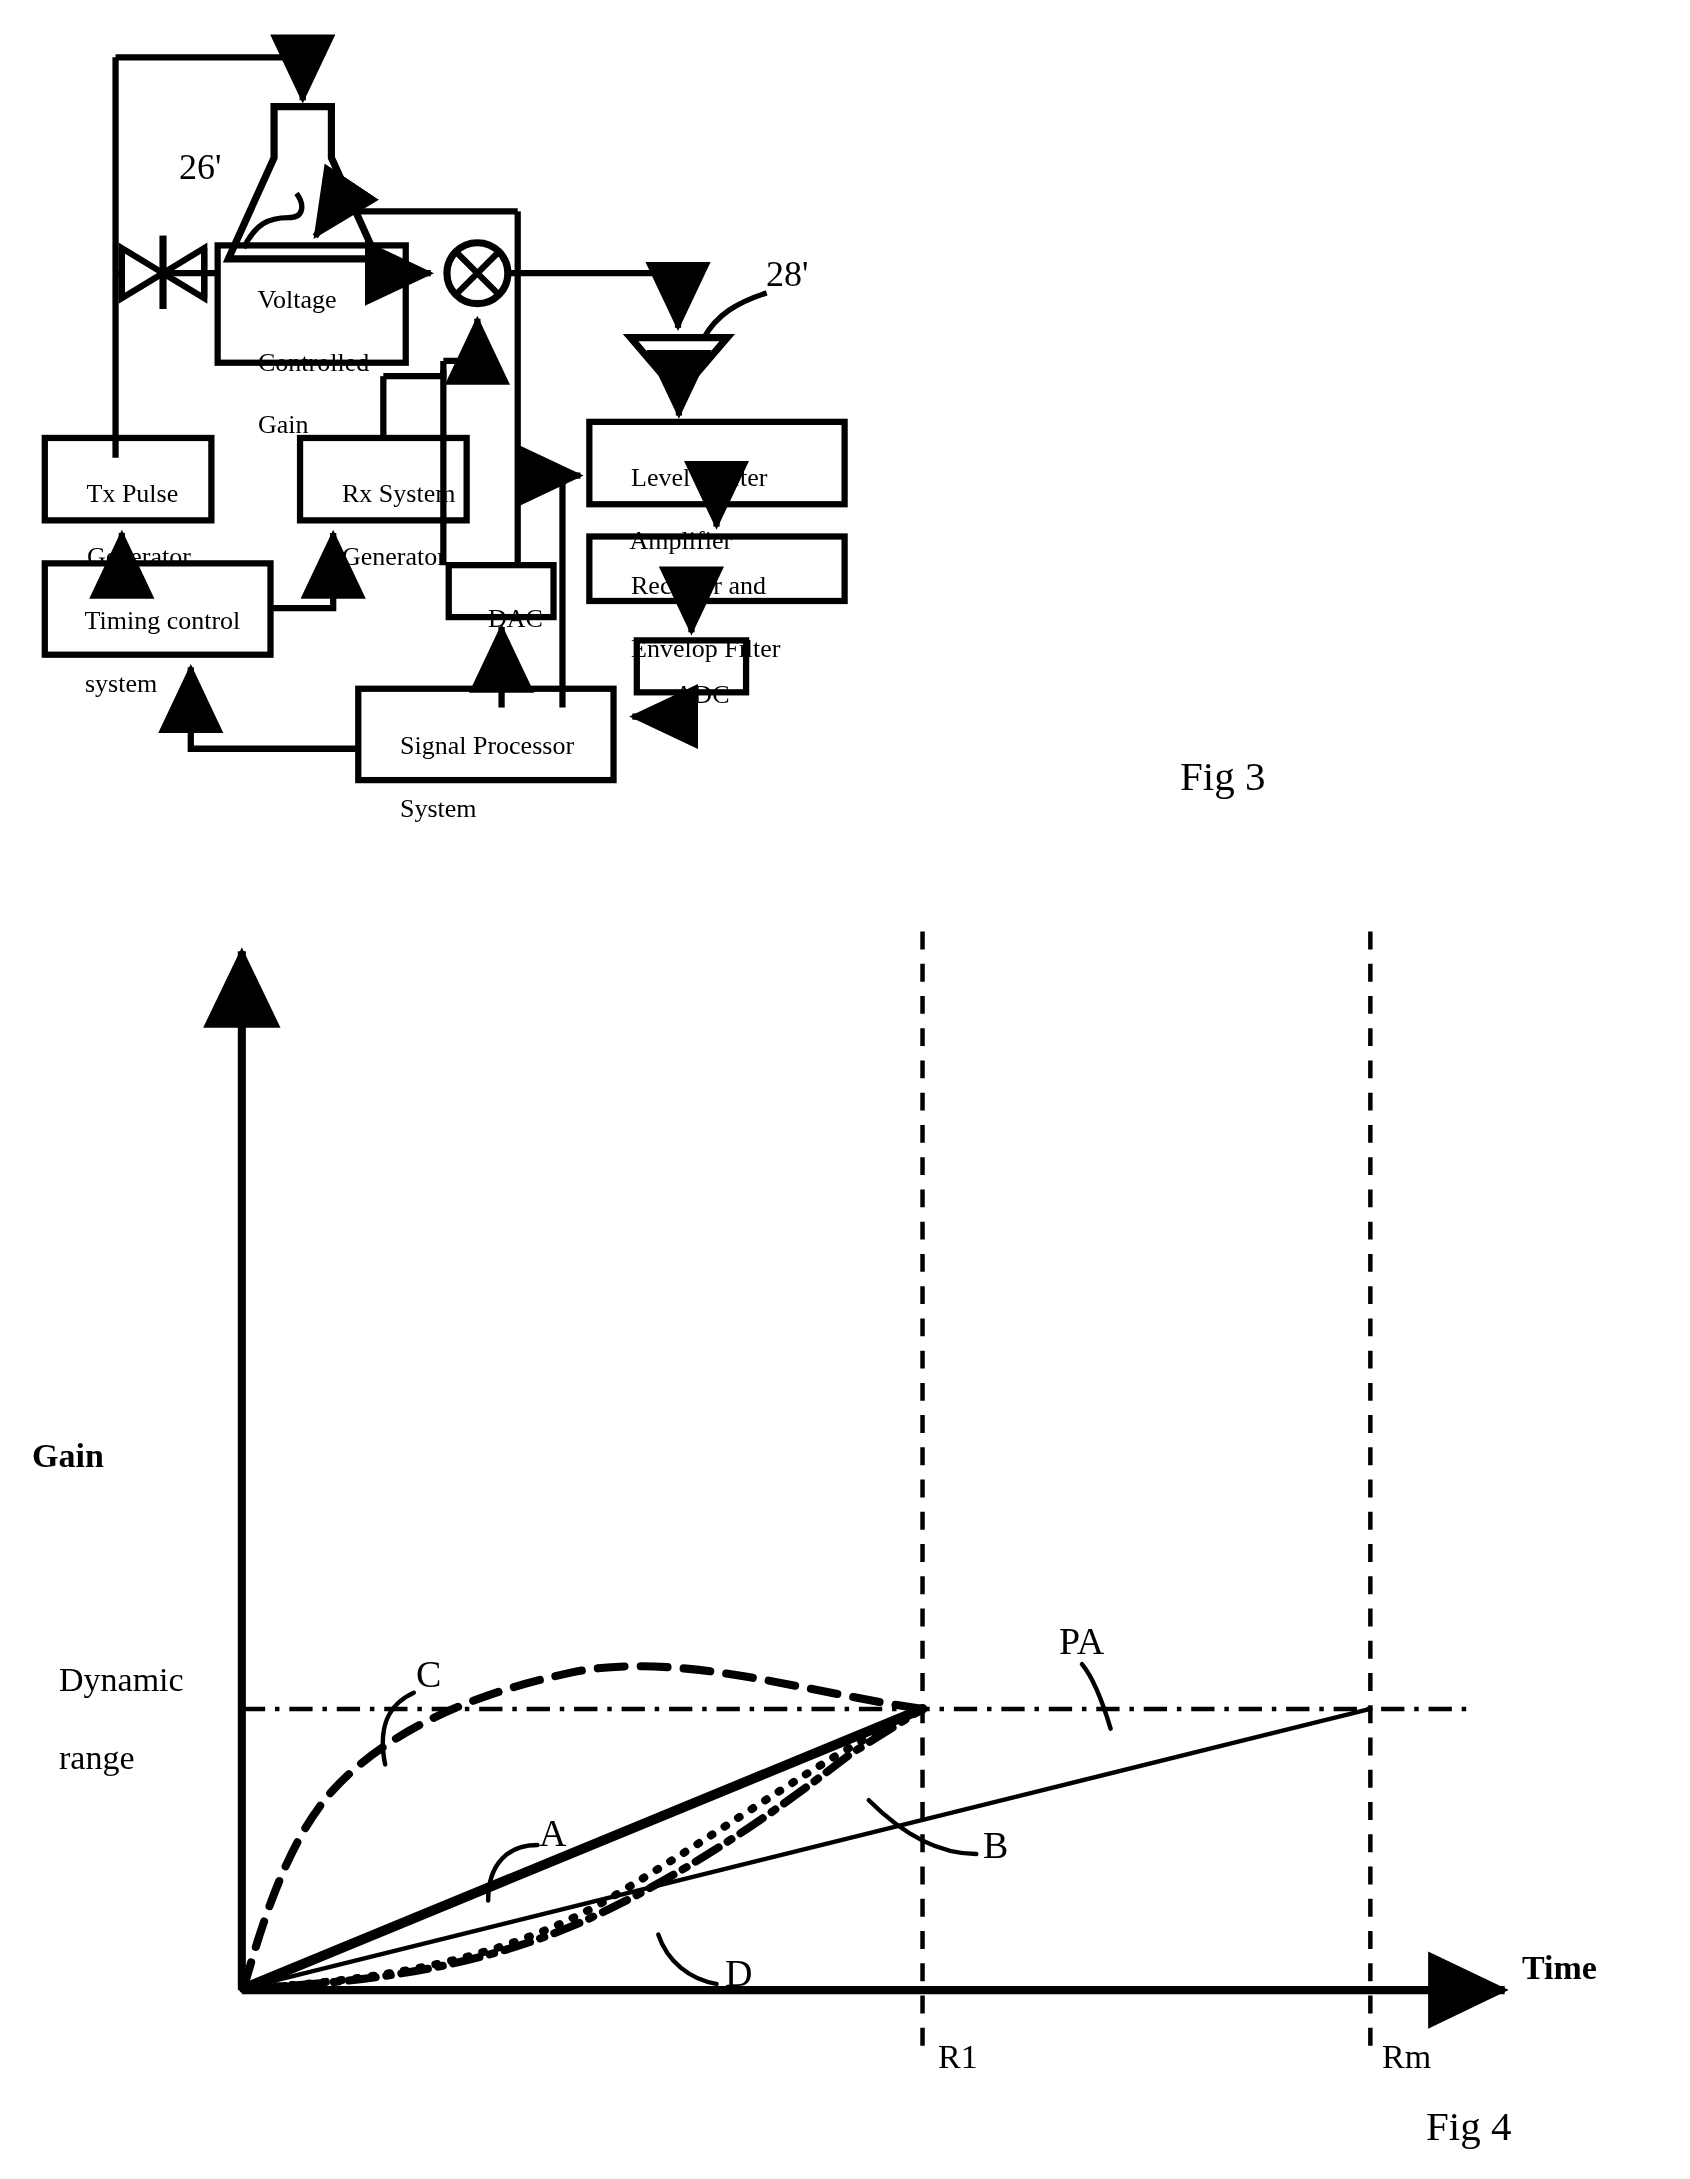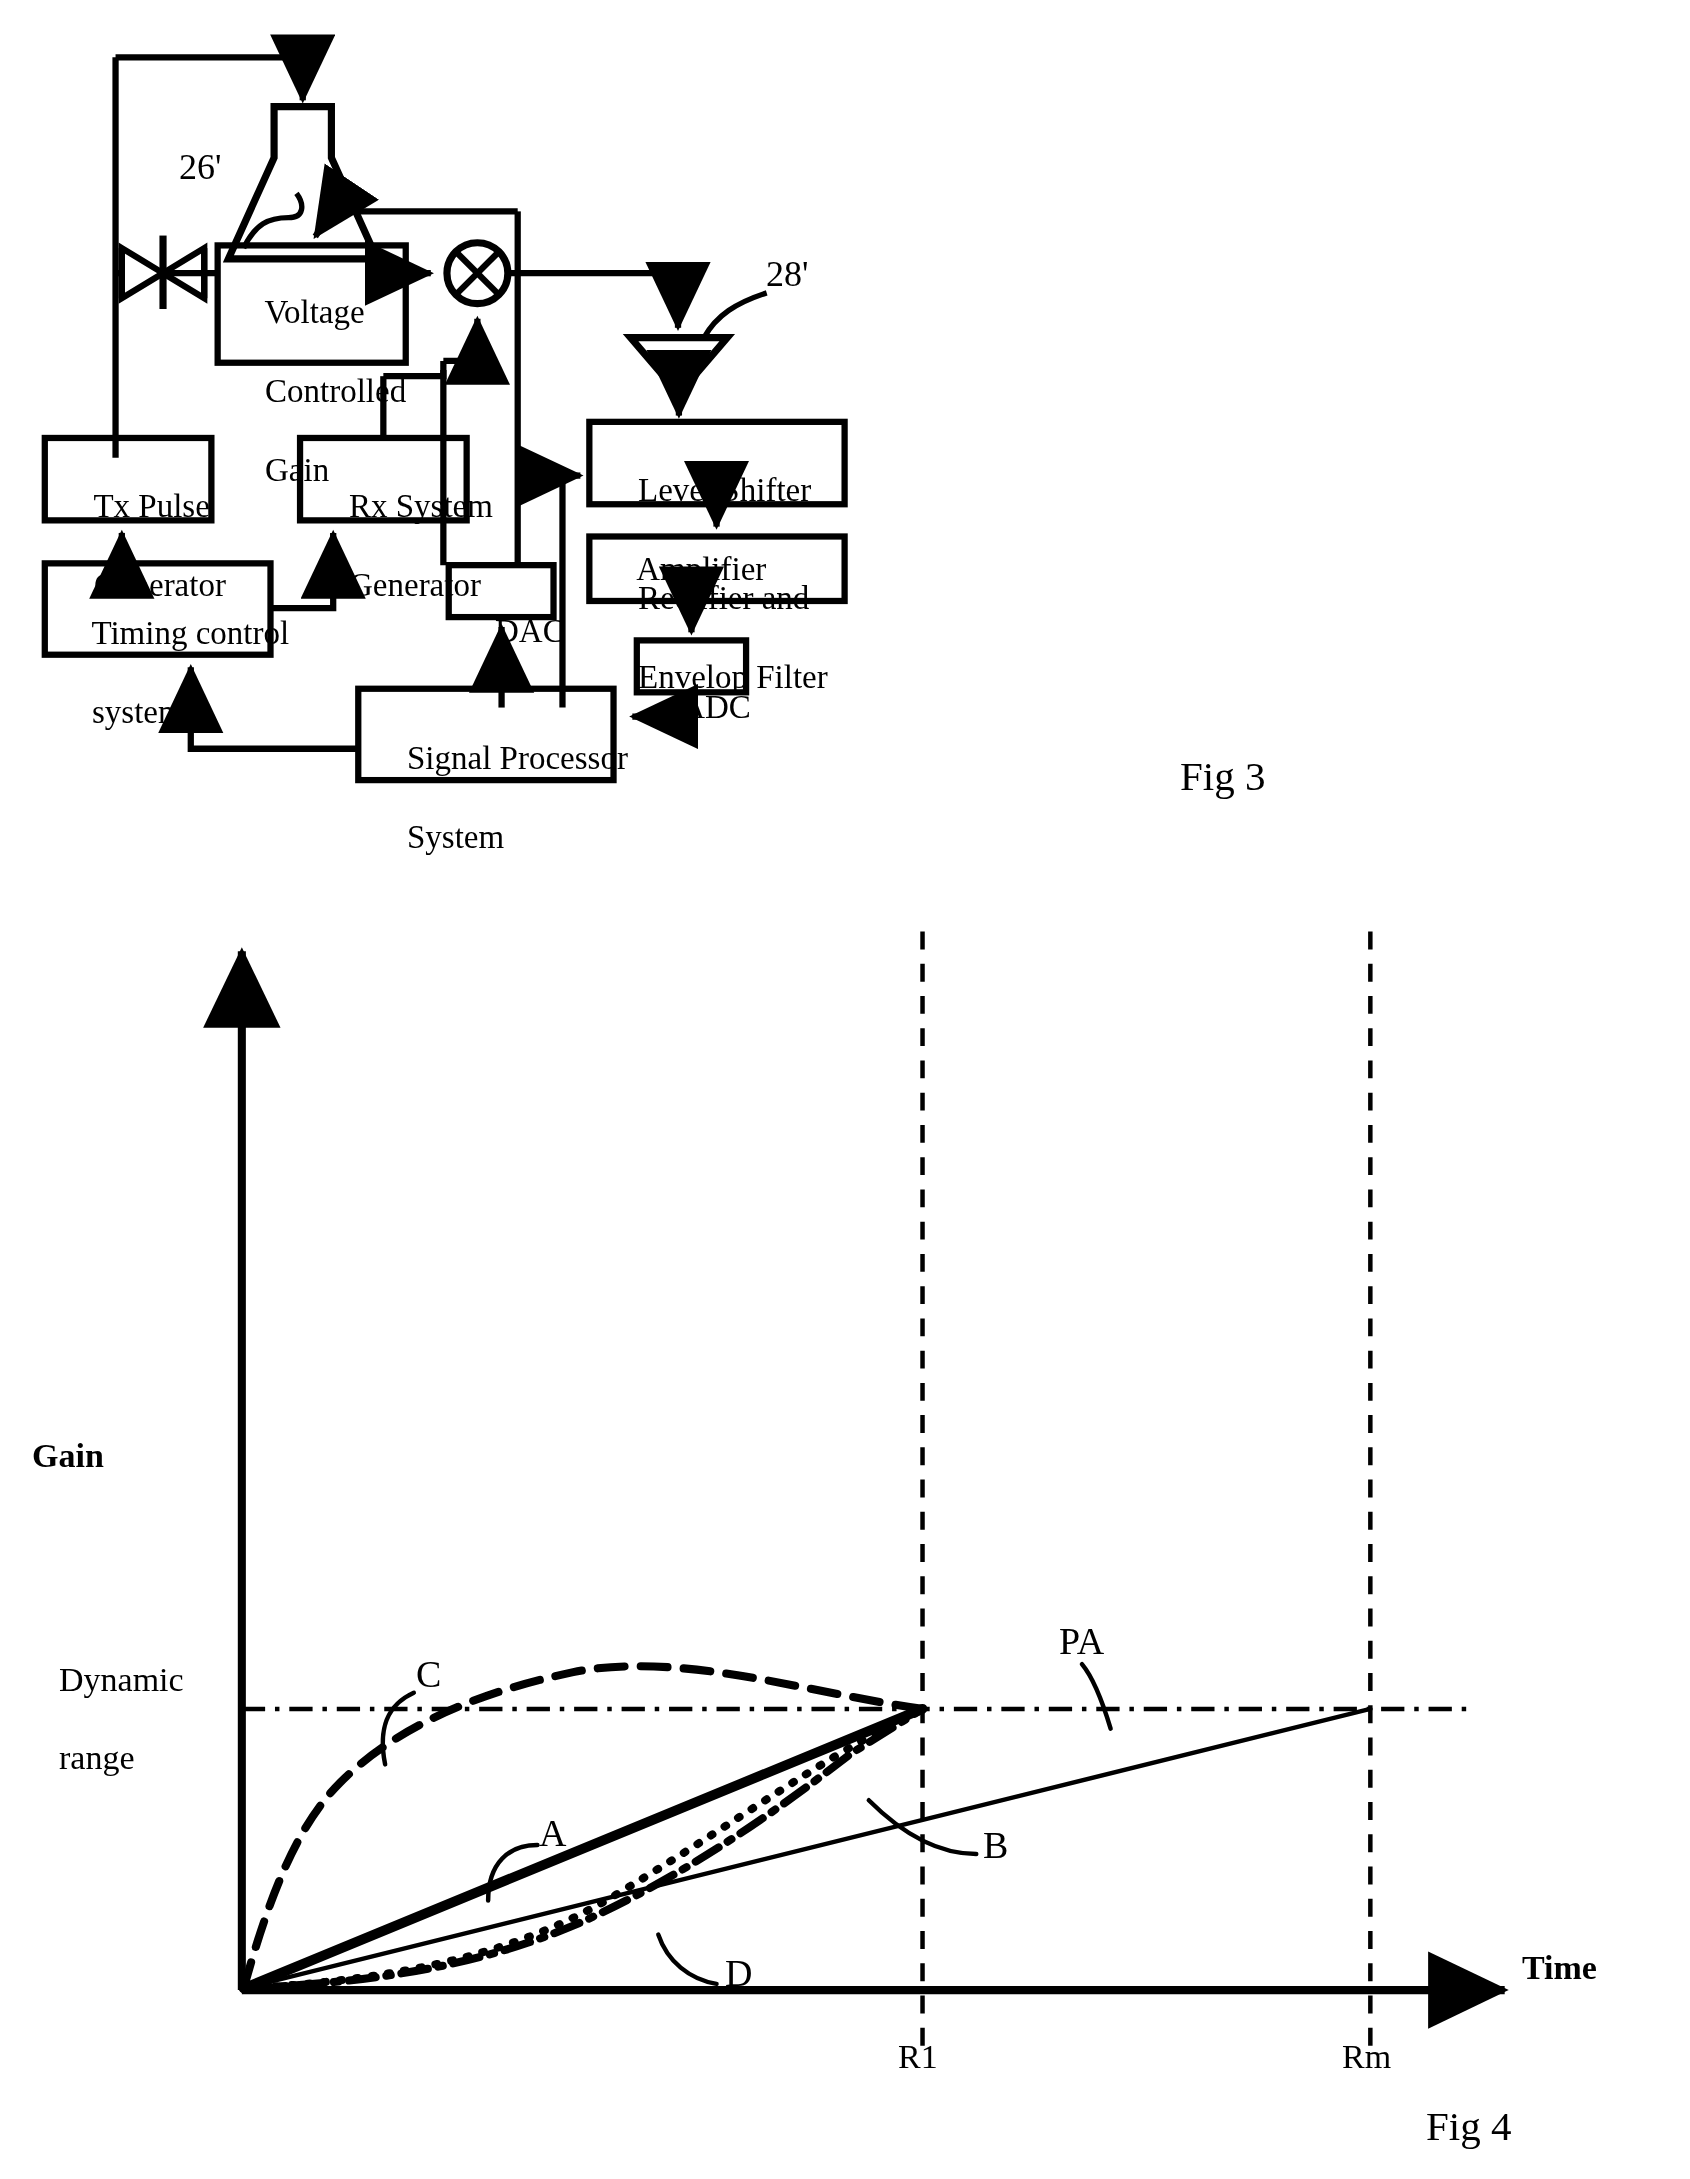--- a/index.html
+++ b/index.html
@@ -1,26 +1,26 @@
 <!DOCTYPE html>
 <html style="font-size:14.3px"><head>
 <meta charset="utf-8">
 <style>
   html,body{margin:0;padding:0;background:#fff;}
   body{width:1691px;height:2180px;position:relative;
        font-family:"Liberation Serif", serif; color:#000;overflow:hidden;}
   .stage{position:absolute;left:0;top:0;width:1502px;height:2180px;}
   svg{position:absolute;left:0;top:0;width:1691px;height:2180px;overflow:visible;}
-  .boxtxt{position:absolute;white-space:pre;line-height:1.2;font-size:33px;}
+  .boxtxt{position:absolute;white-space:pre;line-height:1.2;font-size:26px;}
   .fig{position:absolute;font-size:41px;white-space:pre;margin-top:10px;}
   .ref{position:absolute;font-size:36px;white-space:pre;}
   .axlbl{position:absolute;font-size:34px;white-space:pre;line-height:1.15;}
   .axlbl.b{font-weight:bold;}
   .curvelbl{position:absolute;font-size:38px;white-space:pre;}
-  .tick{position:absolute;font-size:34px;white-space:pre;}
+  .tick{position:absolute;font-size:34px;white-space:pre;margin-left:40px;}
 </style>
 </head>
 <body>
 
 <div class="stage">
 
   <svg viewBox="0 0 1888 2434">
     <defs>
       <marker id="ah" markerWidth="13" markerHeight="13" refX="10.5" refY="5.2" orient="auto" markerUnits="strokeWidth">
         <path d="M0,0 L11,5.2 L0,10.4 z" fill="#000"></path>

